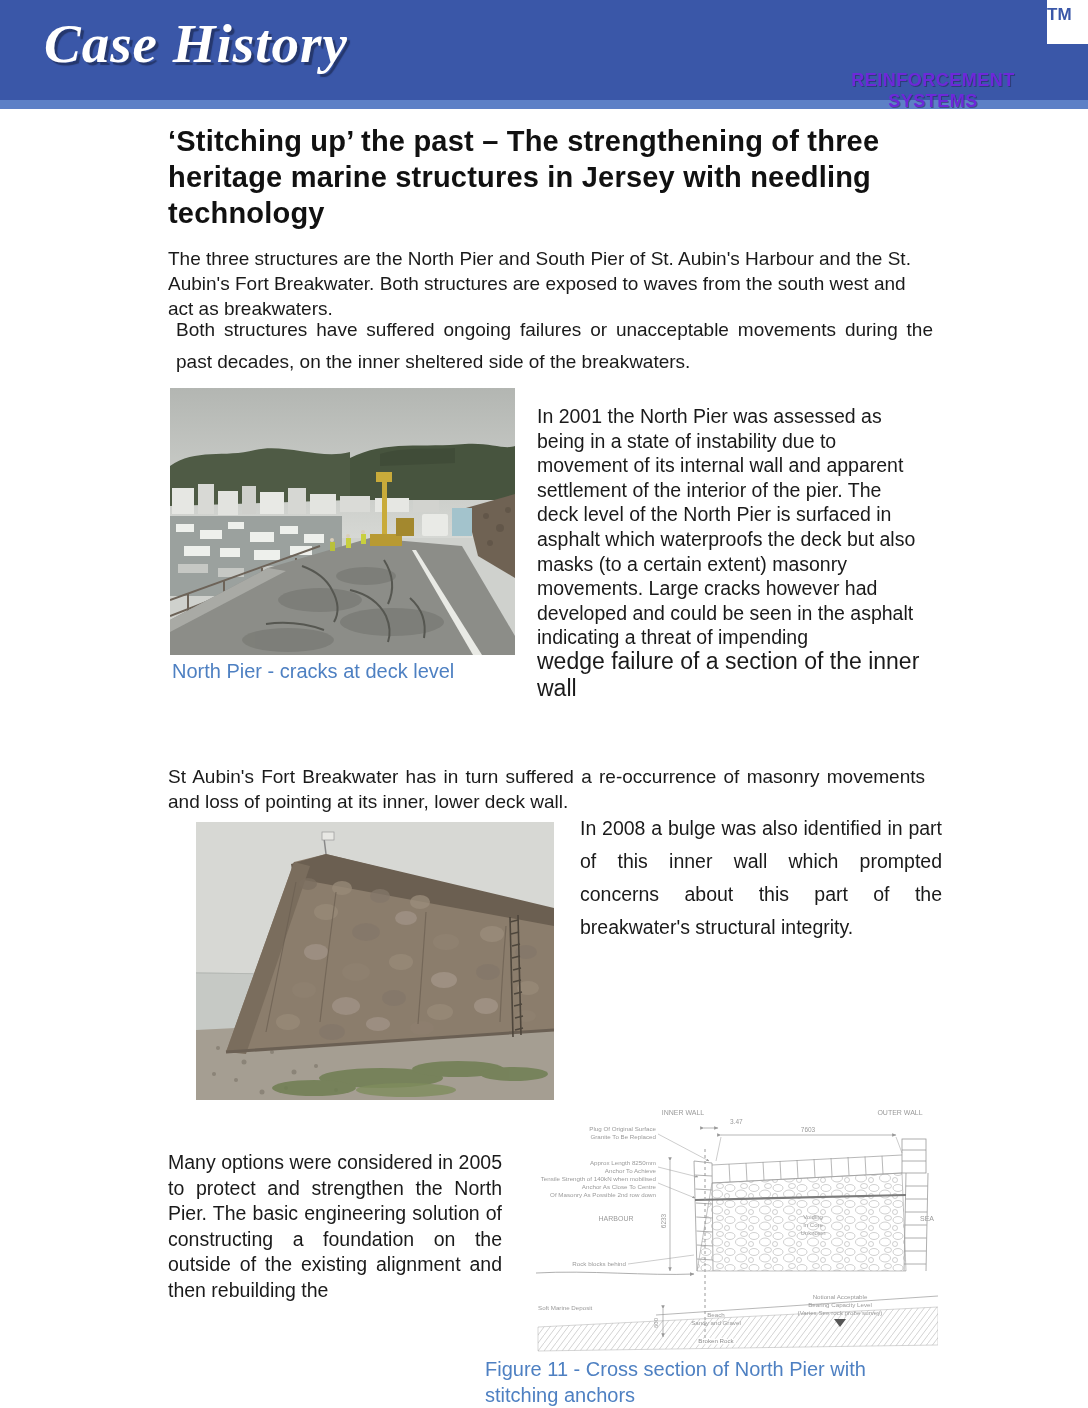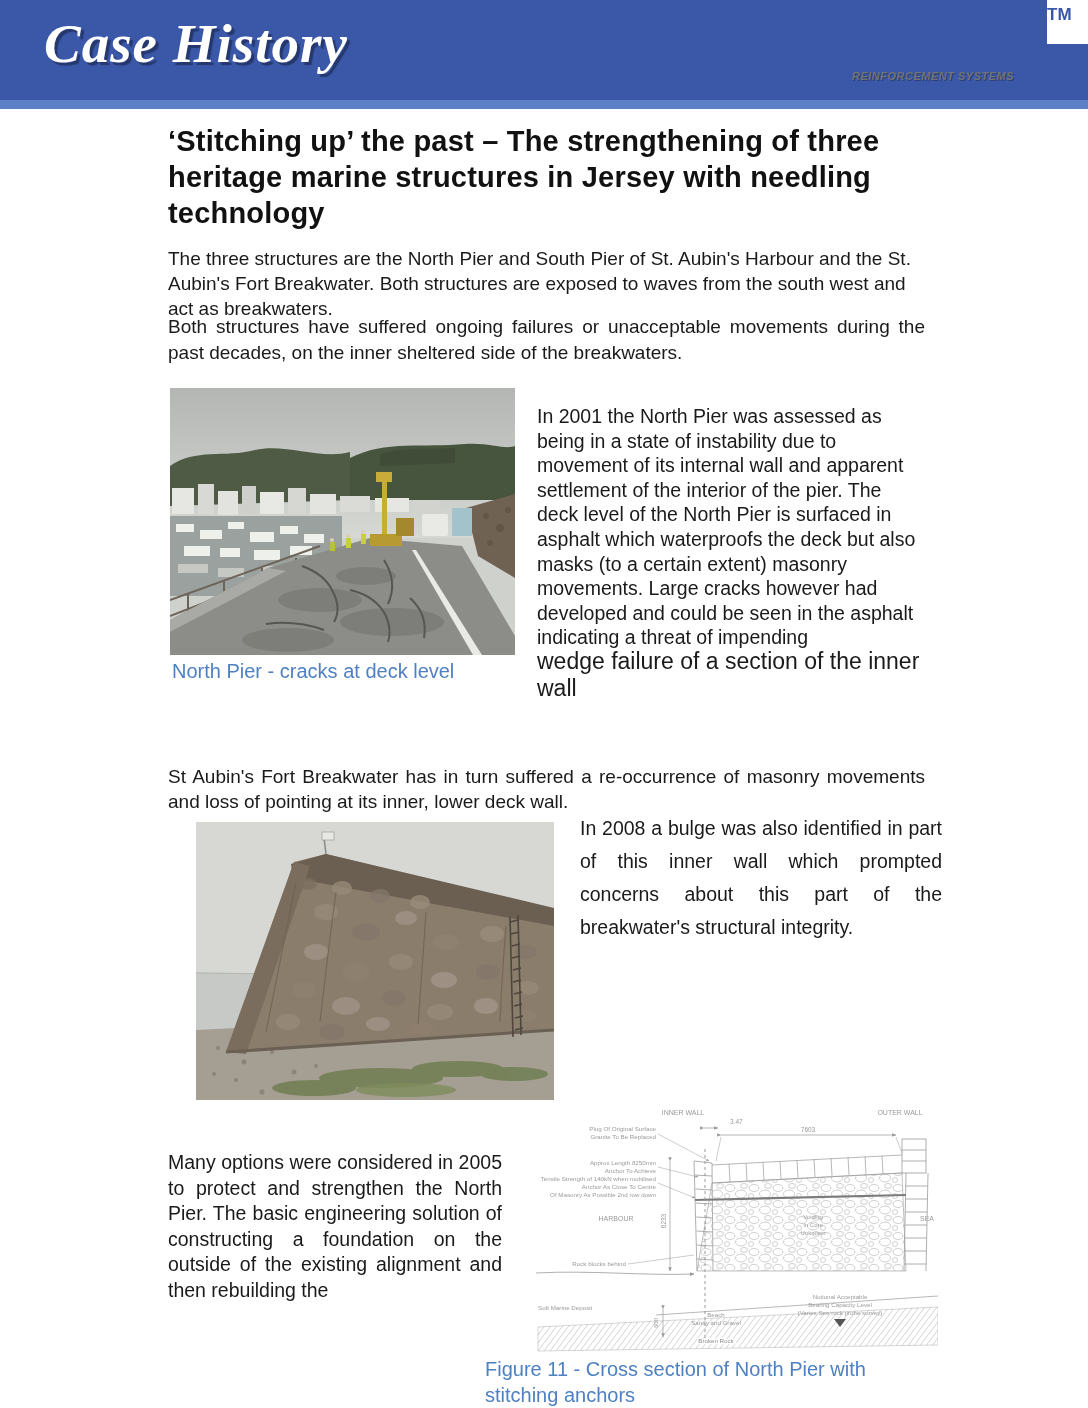--- a/index.html
+++ b/index.html
@@ -9,30 +9,30 @@
 
   
   .hdr{left:0;top:0;width:1088px;height:100px;background:#3a57a8;}
   .hdr-strip{left:0;top:100px;width:1088px;height:9px;background:#5d80c6;}
   .case-history{left:44px;top:12px;font-family:Liberation Serif, serif;
       font-style:italic;font-weight:bold;font-size:55px;color:#ffffff;
       text-shadow:3px 3px 1px rgba(20,30,60,.55);letter-spacing:1px;}
   .cintec{left:818px;top:8px;width:230px;text-align:center;font-style:italic;font-weight:bold;
       color:#fff;font-size:56px;letter-spacing:-1px;line-height:58px;
       text-shadow:2px 2px 0 rgba(30,40,70,.55), -1px -1px 0 rgba(255,255,255,.35);}
-  .cintec-sub{left:808px;top:70px;width:250px;text-align:center;font-style:italic;font-weight:bold;
-      color:#737373;font-size:11px;letter-spacing:.5px;text-shadow:1px 1px 0 rgba(30,40,70,.5);}
+  .cintec-sub{left:808px;top:70px;width:250px;text-align:center;font-weight:bold;
+      color:#6d28d9;font-size:18px;letter-spacing:.5px;text-shadow:1px 1px 0 rgba(30,40,70,.5);}
   .tm-box{left:1047px;top:0;width:41px;height:44px;background:#ffffff;text-align:left;}
   .tm-box span{font-weight:bold;color:#3a57a8;font-size:17px;line-height:30px;}
 
   
   .doc-title{left:168px;top:123px;width:775px;font-size:29px;font-weight:bold;color:#111;
       line-height:36px;letter-spacing:.2px;}
   .p-intro1{left:168px;top:246px;width:755px;font-size:19px;line-height:25px;}
-  .p-intro2{left:168px;top:314px;width:757px;font-size:19px;line-height:26px;text-align:justify;}
+  .p-intro2{left:176px;top:314px;width:757px;font-size:19px;line-height:32px;text-align:justify;}
   .col1{left:537px;top:404px;width:382px;font-size:19.5px;line-height:24.6px;}
   .col1b{left:537px;top:648px;width:390px;font-size:23px;}
   .cap1{left:172px;top:660px;width:420px;font-size:20px;color:#4e80c2;}
   .p-staubin{left:168px;top:764px;width:757px;font-size:19px;line-height:25px;text-align:justify;}
   .col2{left:580px;top:812px;width:362px;font-size:19.5px;line-height:33px;text-align:justify;}
   .h-strategy{left:168px;top:1120px;width:340px;font-size:21.5px;font-weight:bold;color:#111;}
   .p-strategy{left:168px;top:1150px;width:334px;font-size:19.5px;line-height:25.5px;text-align:justify;}
   .figcap{left:485px;top:1356px;width:410px;font-size:20px;color:#4e80c2;line-height:26px;}
 
   .photo{border:0;background:#cfd1cd;}

